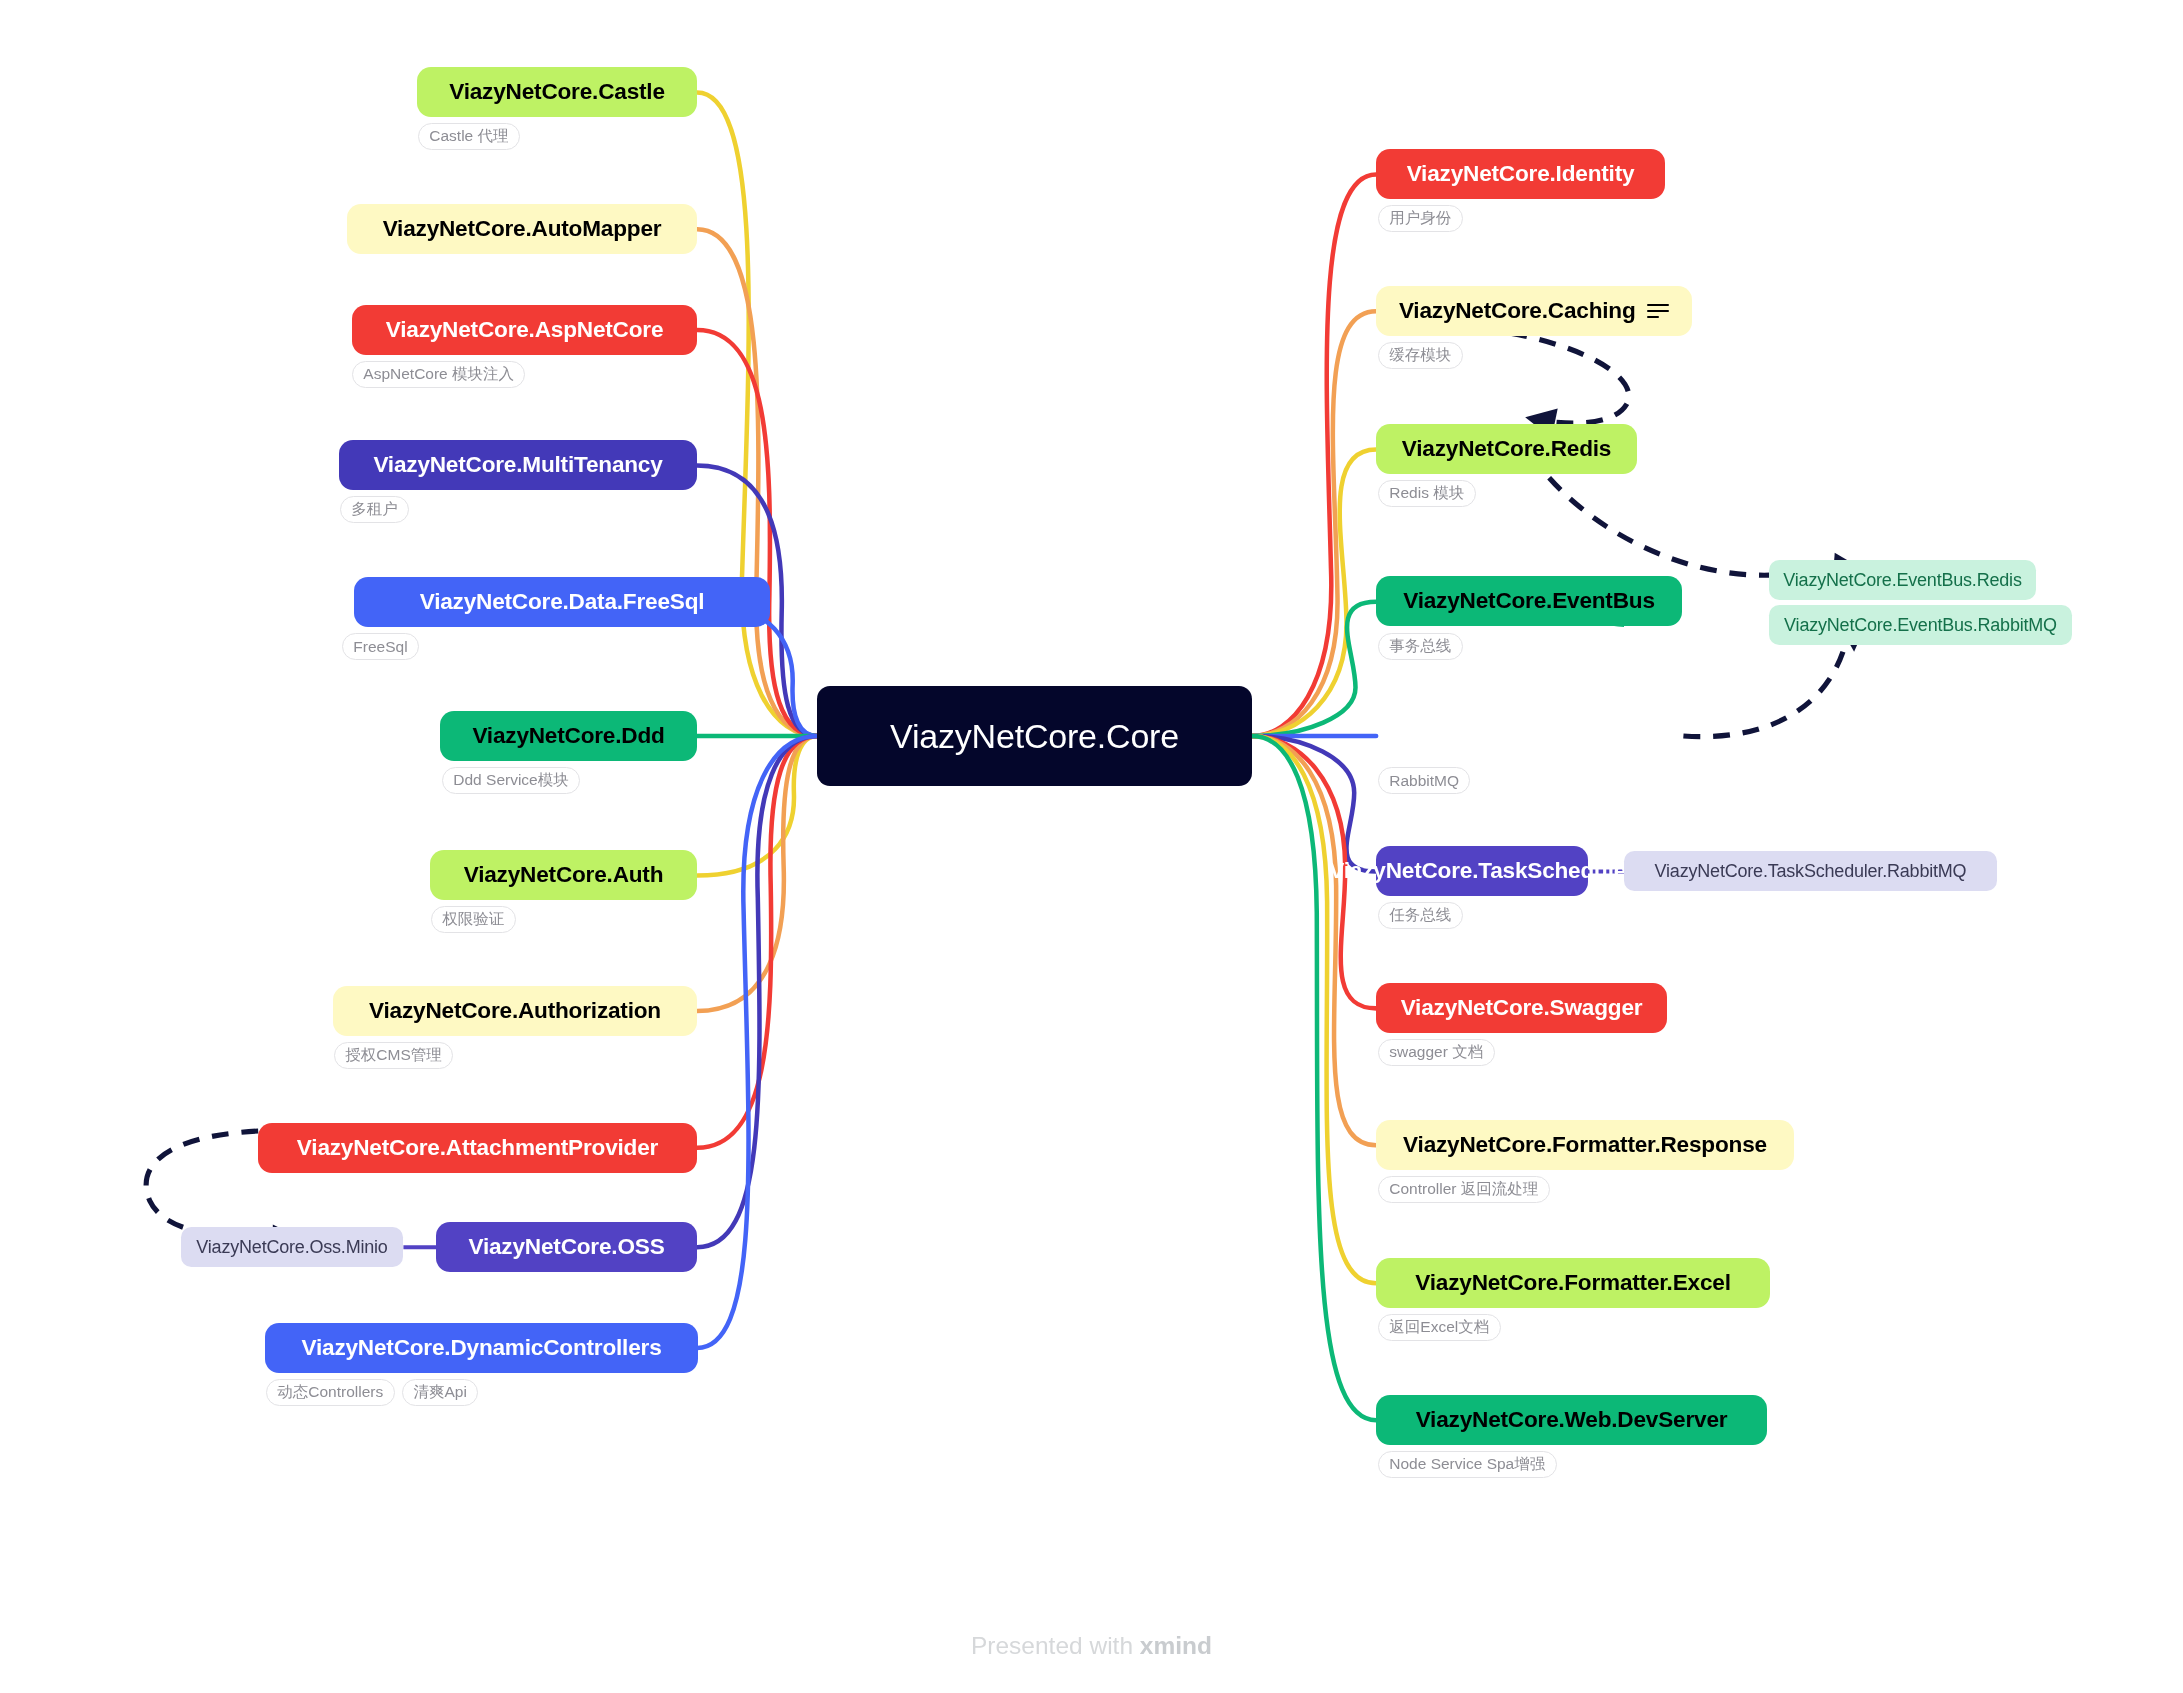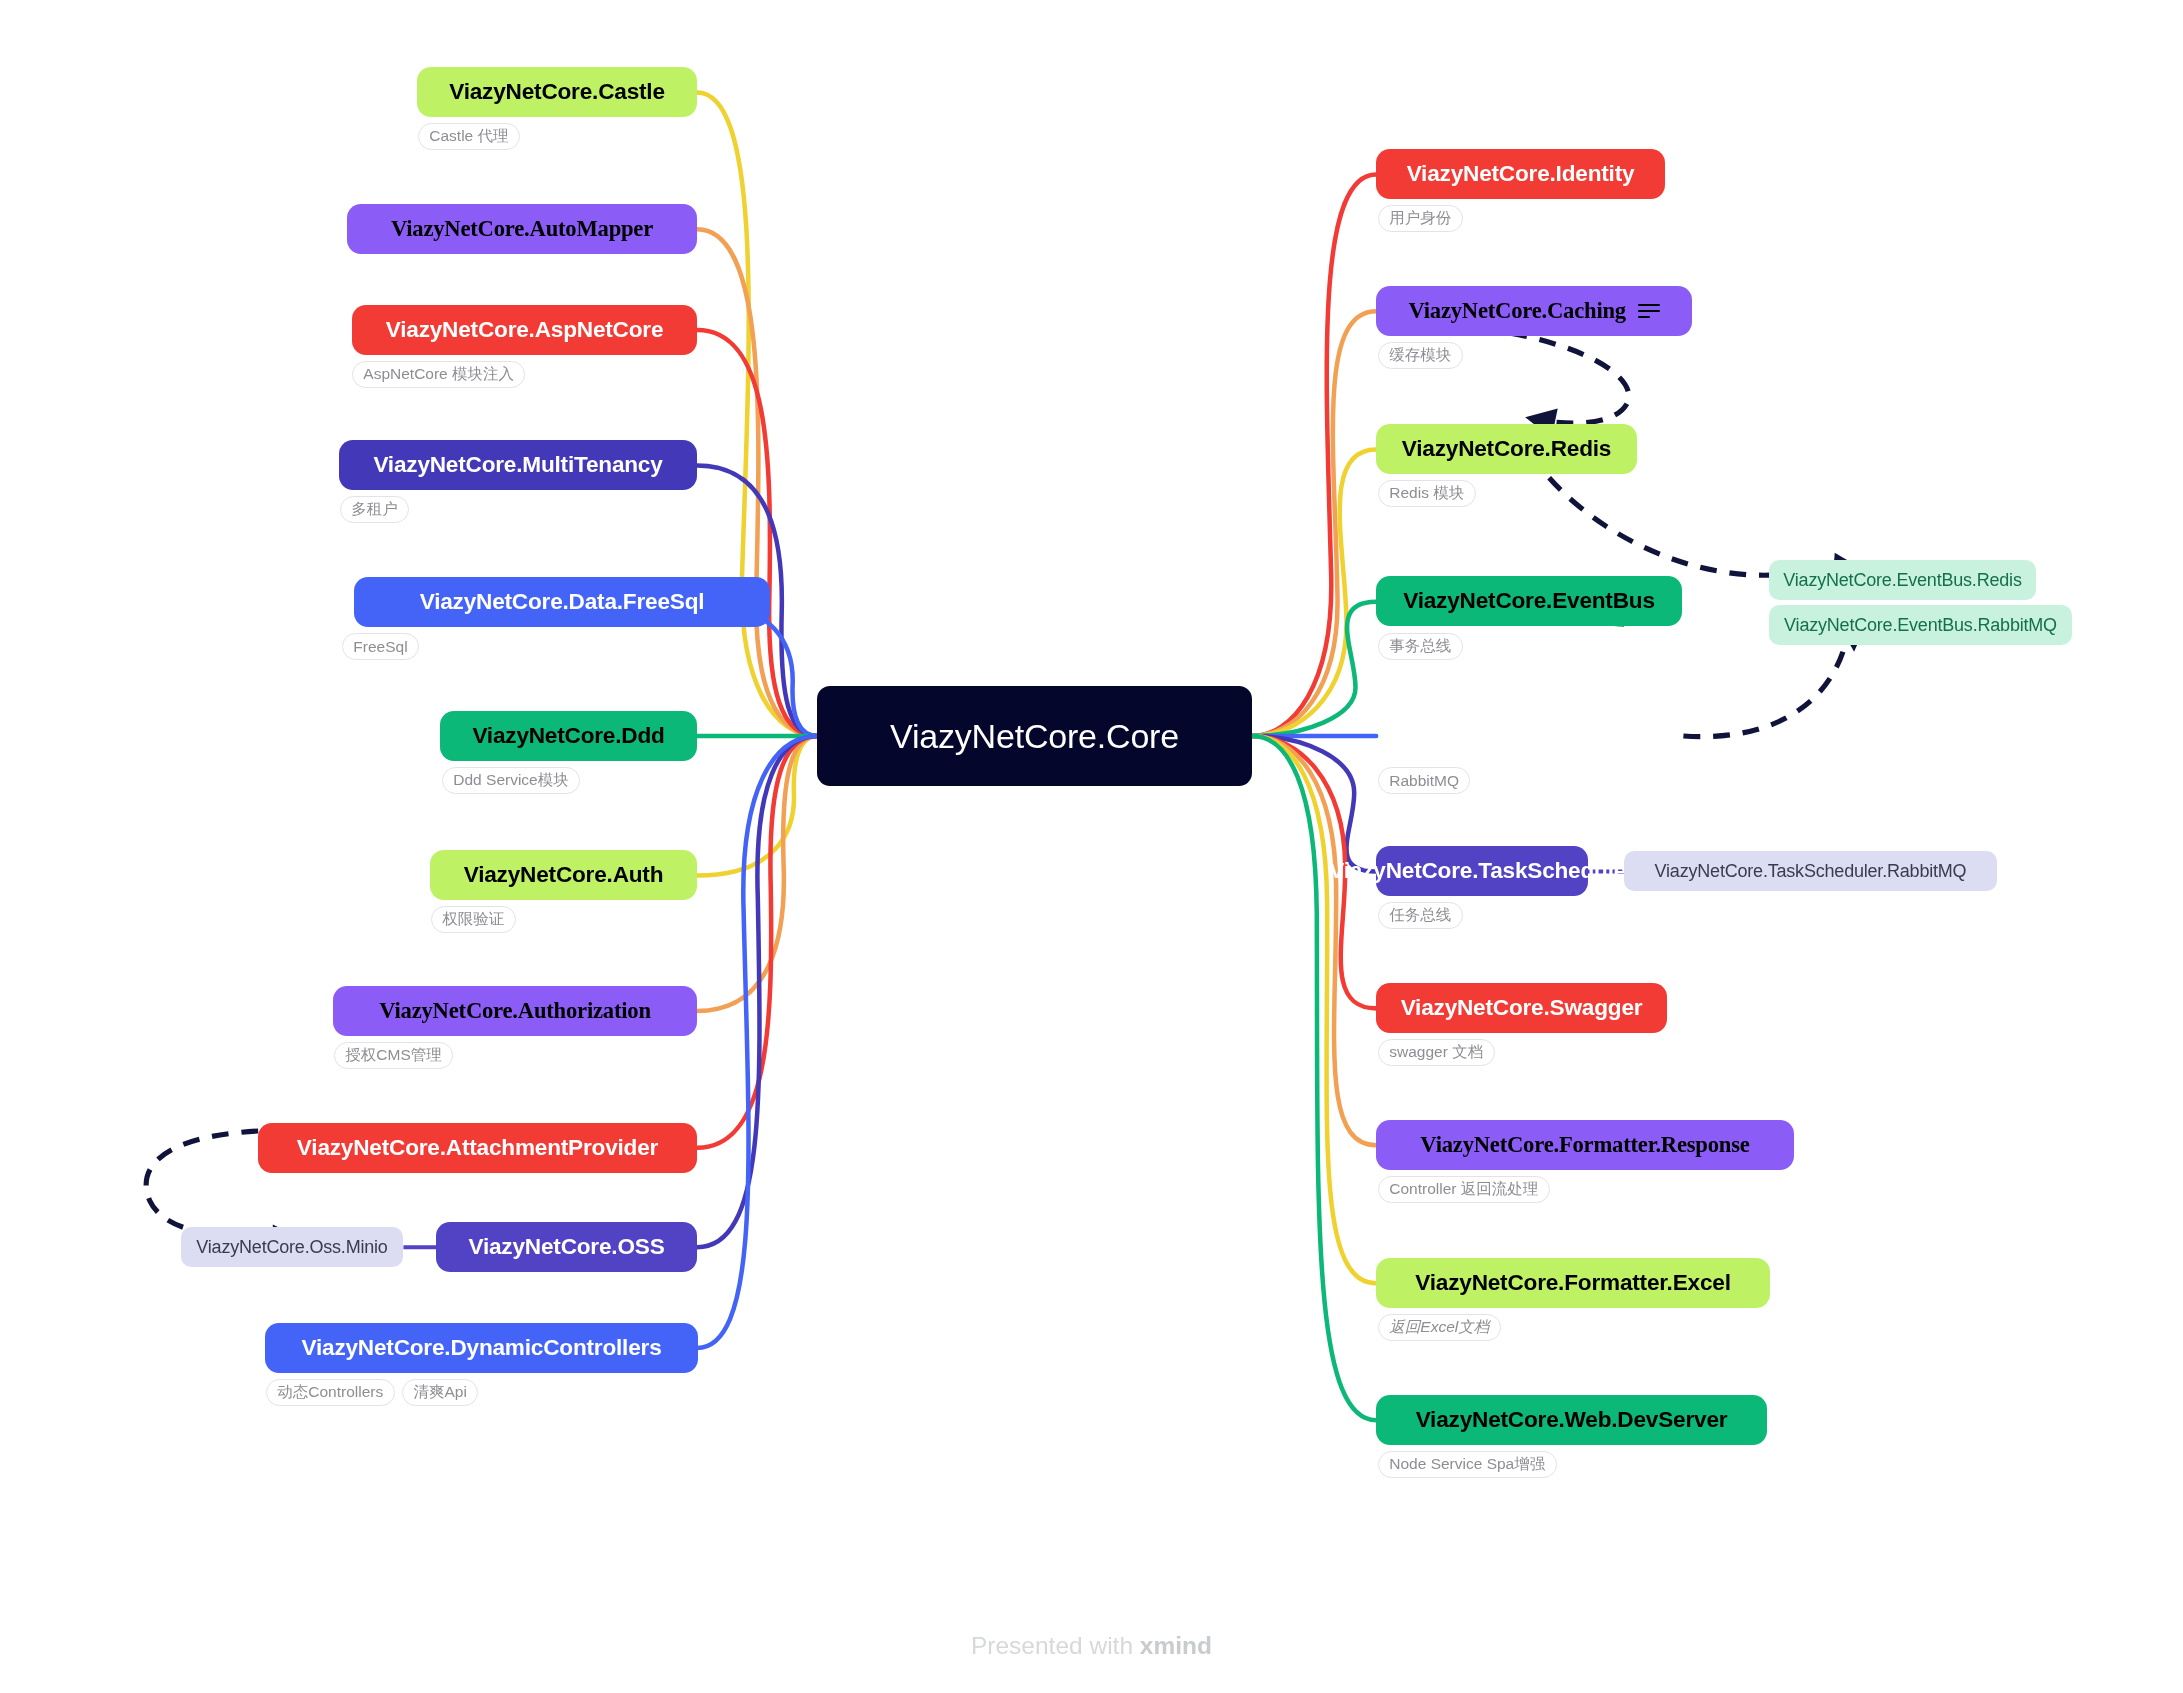--- a/index.html
+++ b/index.html
@@ -56,21 +56,21 @@
   .node.sub {
     font-size: 18px;
     font-weight: 400;
     padding: 0 23px;
     height: 40px;
     border-radius: 10.3px;
   }
 
   
   .c-yellow   { background:#bef264; color:#000000; }
-  .c-orange   { background:#8b5cf6; color:#000000;font-family:Liberation Serif, serif; }
+  .c-orange   { background:#fef9c3; color:#000000; }
   .c-red      { background:#f23b35; color:#ffffff; }
   .c-indigo   { background:#4339b8; color:#ffffff; }
   .c-blue     { background:#4364f7; color:#ffffff; }
   .c-green    { background:#0cb877; color:#000000; }
   .c-violet   { background:#5242c4; color:#ffffff; }
   .c-lavender { background:#dcdcf2; color:#3a3a55; }
   .c-mint     { background:#c9f2de; color:#14704a; }
 
   
   .note-row {
@@ -327,21 +327,21 @@
   <div class="node main c-orange" style="left:1376px; top:1120px; width:418px;">
     <span>ViazyNetCore.Formatter.Response</span>
   </div>
   <div class="note-row" style="left:1378px; top:1176px;">
     <span class="note">Controller 返回流处理</span>
   </div>
 
   <div class="node main c-yellow" style="left:1376px; top:1258px; width:394px;">
     <span>ViazyNetCore.Formatter.Excel</span>
   </div>
-  <div class="note-row" style="left:1378px; top:1314px;font-style:italic;">
+  <div class="note-row" style="left:1378px; top:1314px;">
     <span class="note">返回Excel文档</span>
   </div>
 
   <div class="node main c-green" style="left:1376px; top:1395px; width:391px;align-items:center;">
     <span>ViazyNetCore.Web.DevServer</span>
   </div>
   <div class="note-row" style="left:1378px; top:1451px;">
     <span class="note">Node Service Spa增强</span>
   </div>
 

